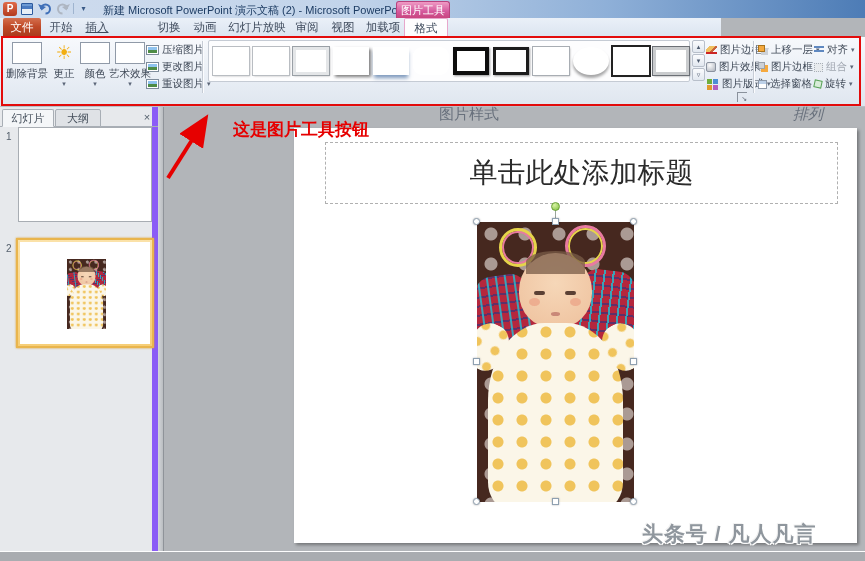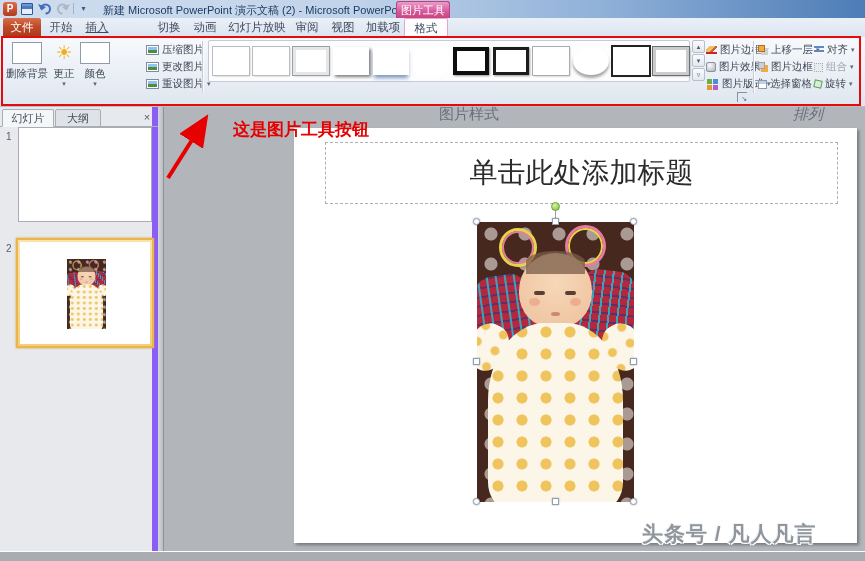--- a/index.html
+++ b/index.html
@@ -19,21 +19,21 @@
   .qat-undo { left:37px; } .qat-redo { left:55px; }
   .qat-sep { position:absolute; left:73px; top:3px; width:1px; height:11px; background:#9fb4cf; }
   .qat-more { position:absolute; left:77px; top:2px; width:13px; height:14px; color:#3a5a86; font-size:8px;
     text-align:center; line-height:14px; }
   .win-title { position:absolute; left:103px; top:3px; width:300px; font-size:11px; color:#1d3c63; white-space:nowrap; }
   .ctx-badge { position:absolute; left:396px; top:1px; width:54px; height:17px;
     background:linear-gradient(#ef9ac4,#d4589c 60%,#c9457f); border:1px solid #b8417e; border-bottom:none;
     border-radius:3px 3px 0 0; color:#fff; text-align:center; line-height:16px; font-size:11px; }
 
   
-  .tabrow { position:absolute; left:0; top:18px; width:865px; height:19px;
+  .tabrow { position:absolute; left:0; top:18px; width:721px; height:19px;
     background:linear-gradient(#eaf0f8,#dbe4f0); }
   .tab { position:absolute; top:0; height:19px; text-align:center; line-height:19px; font-size:11.5px;
     color:#3e4a5c; white-space:nowrap; }
   .tab-file { left:3px; width:38px; background:linear-gradient(#d56f4e,#c04a28 45%,#a83a1c);
     color:#fff; border-radius:2px 2px 0 0; }
   .tab-format { left:404px; width:44px; background:#fdfdfe; border:1px solid #e7a7cc; border-bottom:none;
     border-radius:2px 2px 0 0; }
 
   
   .ribbon { position:absolute; left:0; top:37px; width:865px; height:70px;
@@ -239,20 +239,25 @@
     <div class="bigbtn" style="left:49px;width:30px;">
       <span class="sun">☀</span>
       <span class="blabel">更正</span>
       <span class="arr">▾</span>
     </div>
     <div class="bigbtn" style="left:80px;width:30px;">
       <span class="big-land pink"><span class="land"><i></i><u></u></span></span>
       <span class="blabel">颜色</span>
       <span class="arr">▾</span>
     </div>
+    <div class="bigbtn" style="left:110px;width:40px;">
+      <span class="big-land"><span class="land"><i></i><u></u></span></span>
+      <span class="blabel">艺术效果</span>
+      <span class="arr">▾</span>
+    </div>
     <div class="smallbtn" style="left:146px;top:5px;">
       <span class="mini-land"></span>
       <span>压缩图片</span>
     </div>
     <div class="smallbtn" style="left:146px;top:22px;">
       <span class="mini-land"></span>
       <span>更改图片</span>
     </div>
     <div class="smallbtn" style="left:146px;top:39px;">
       <span class="mini-land"></span>

